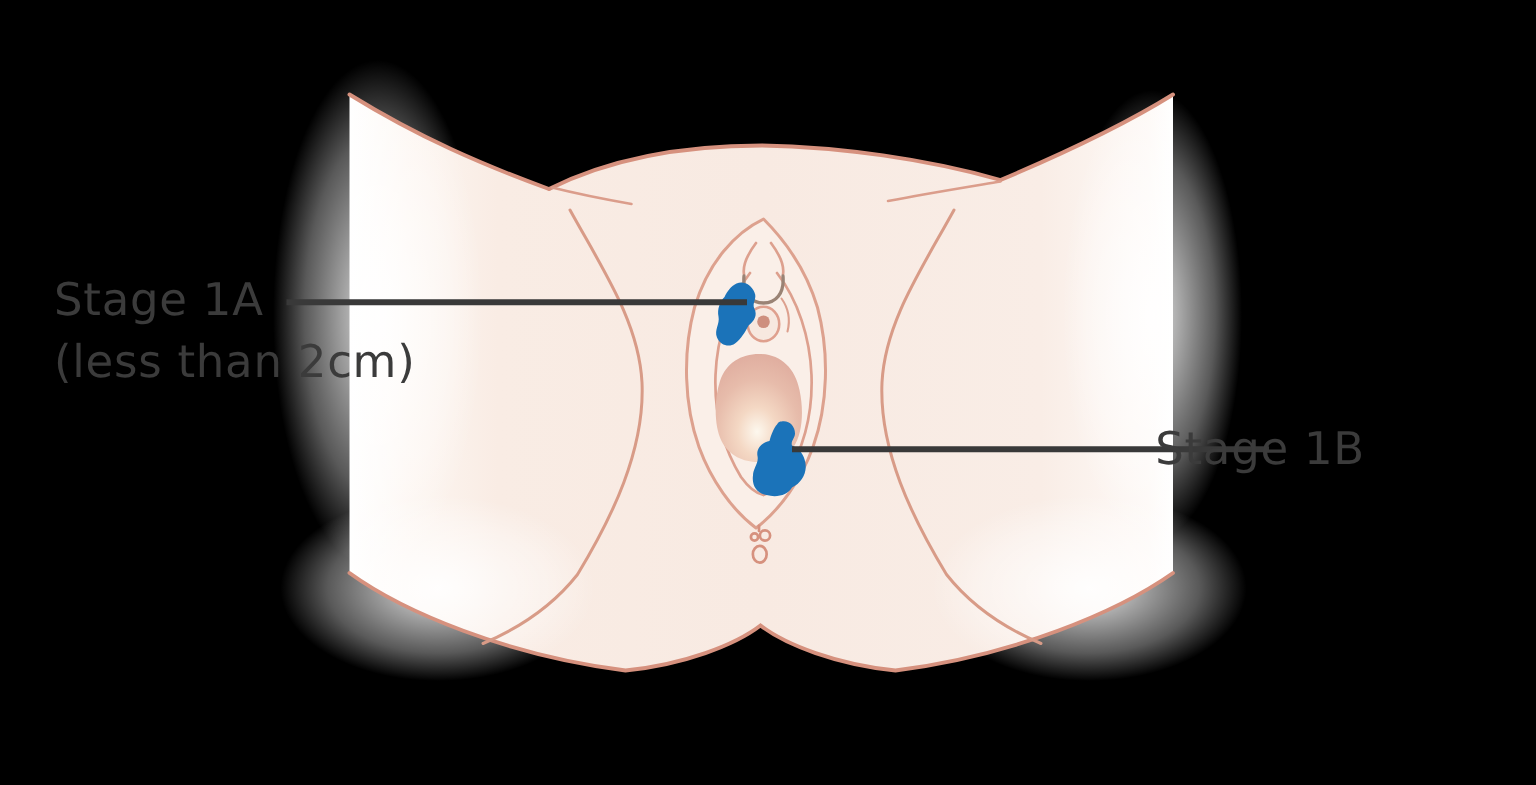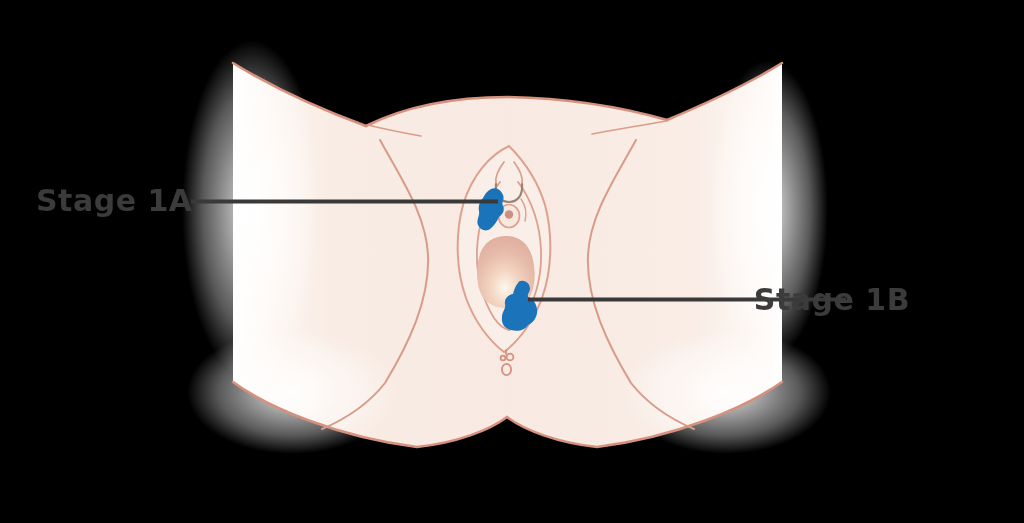--- a/index.html
+++ b/index.html
@@ -1,18 +1,18 @@
 <!DOCTYPE html>
 <html><head>
 <meta charset="utf-8">
 <style>
   html,body{margin:0;padding:0;background:#000;}
   .stage-wrap{
     position:relative;width:912px;height:523px;overflow:hidden;
-    background:#000;font-family:"DejaVu Sans","Liberation Sans",sans-serif;font-weight:bold;
+    background:#000;font-family:"DejaVu Sans","Liberation Sans",sans-serif;
   }
   .stage-wrap svg{position:absolute;left:0;top:0;}
   .callout{
     position:absolute;color:#3B3B3B;font-size:30px;line-height:41px;
     letter-spacing:0.5px;white-space:nowrap;
   }
   .callout-left{left:36px;top:180px;text-align:left;}
   .callout-right{right:2px;top:279px;text-align:left;}
 </style>
 </head>
@@ -120,19 +120,20 @@
          C525,330 518,332 511,330 C505,329 501,324 502,317
          C502,312 506,309 505,304 C504,299 508,295 513,294
          C514,290 516,285 518,283 C519,281 520,281 521,281 Z" fill="#1B73B9"></path>
 
     <line x1="191" y1="201.5" x2="498" y2="201.5" stroke="#393939" stroke-width="4"></line>
     <line x1="528" y1="299.5" x2="846" y2="299.5" stroke="#393939" stroke-width="4"></line>
   </svg>
 
   <div class="callout callout-left">
     <div>Stage 1A</div>
+    <div>(less than 2cm)</div>
   </div>
 
   <div class="callout callout-right">
     <div>Stage 1B</div>
   </div>
 
 </div>
 
 </body></html>

